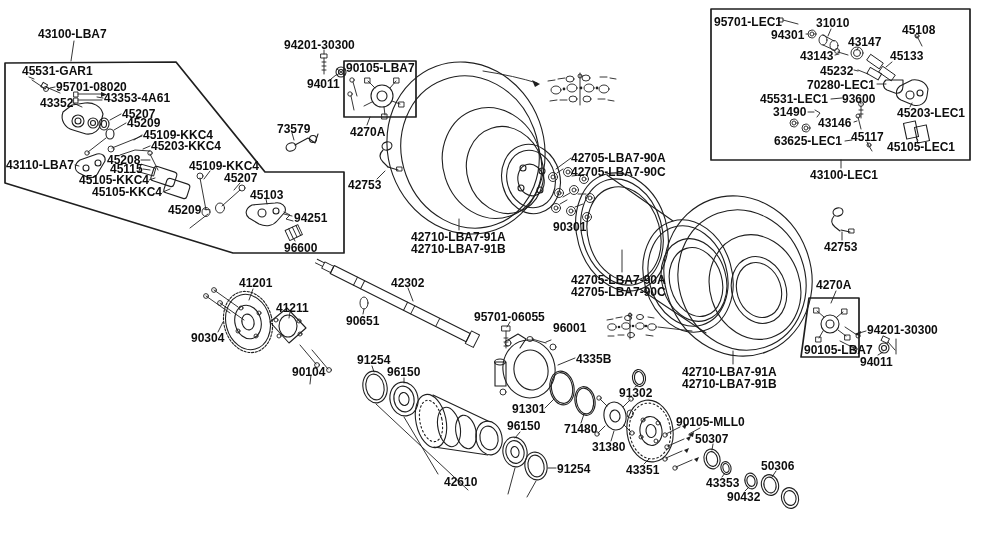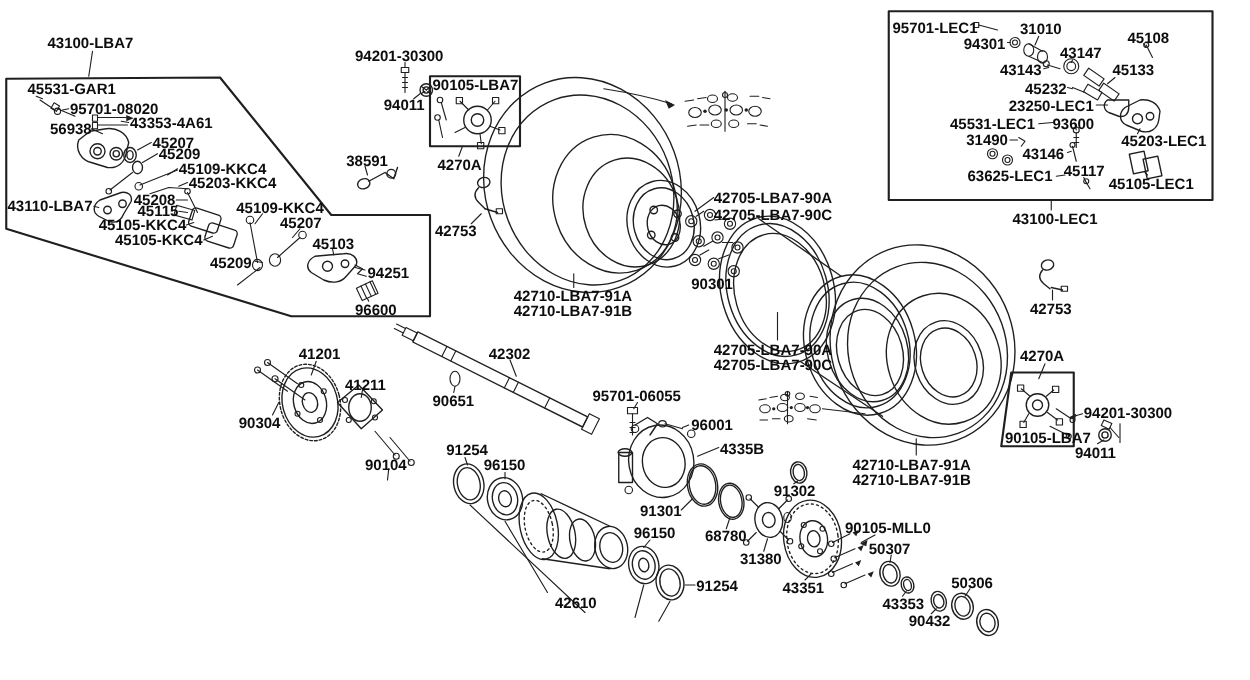--- a/index.html
+++ b/index.html
@@ -445,21 +445,21 @@
     <path class="ln thin" d="M854,122 L857,121"></path>
     <path class="ln thin" d="M867,142 L869,146"></path>
     <path class="ln thin" d="M845,141 L852,140"></path>
     <path class="ln thin" d="M918,140 L916,138"></path>
   </g>
 </svg>
 
 <div class="lbl" style="left:38px;top:28px">43100-LBA7</div>
 <div class="lbl" style="left:22px;top:65px">45531-GAR1</div>
 <div class="lbl" style="left:56px;top:81px">95701-08020</div>
-<div class="lbl" style="left:40px;top:97px">56938</div>
+<div class="lbl" style="left:40px;top:97px">43352</div>
 <div class="lbl" style="left:104px;top:92px">43353-4A61</div>
 <div class="lbl" style="left:122px;top:108px">45207</div>
 <div class="lbl" style="left:127px;top:117px">45209</div>
 <div class="lbl" style="left:143px;top:129px">45109-KKC4</div>
 <div class="lbl" style="left:151px;top:140px">45203-KKC4</div>
 <div class="lbl" style="left:107px;top:154px">45208</div>
 <div class="lbl" style="left:6px;top:159px">43110-LBA7</div>
 <div class="lbl" style="left:110px;top:163px">45115</div>
 <div class="lbl" style="left:189px;top:160px">45109-KKC4</div>
 <div class="lbl" style="left:79px;top:174px">45105-KKC4</div>
@@ -467,42 +467,42 @@
 <div class="lbl" style="left:224px;top:172px">45207</div>
 <div class="lbl" style="left:168px;top:204px">45209</div>
 <div class="lbl" style="left:250px;top:189px">45103</div>
 <div class="lbl" style="left:294px;top:212px">94251</div>
 <div class="lbl" style="left:284px;top:242px">96600</div>
 
 <div class="lbl" style="left:284px;top:39px">94201-30300</div>
 <div class="lbl" style="left:307px;top:78px">94011</div>
 <div class="lbl" style="left:346px;top:62px">90105-LBA7</div>
 <div class="lbl" style="left:350px;top:126px">4270A</div>
-<div class="lbl" style="left:277px;top:123px">38591</div>
+<div class="lbl" style="left:277px;top:123px">73579</div>
 <div class="lbl" style="left:348px;top:179px">42753</div>
 
 <div class="lbl" style="left:571px;top:152px">42705-LBA7-90A</div>
 <div class="lbl" style="left:571px;top:166px">42705-LBA7-90C</div>
 <div class="lbl" style="left:553px;top:221px">90301</div>
 <div class="lbl" style="left:411px;top:231px">42710-LBA7-91A</div>
 <div class="lbl" style="left:411px;top:243px">42710-LBA7-91B</div>
 <div class="lbl" style="left:571px;top:274px">42705-LBA7-90A</div>
 <div class="lbl" style="left:571px;top:286px">42705-LBA7-90C</div>
 <div class="lbl" style="left:682px;top:366px">42710-LBA7-91A</div>
 <div class="lbl" style="left:682px;top:378px">42710-LBA7-91B</div>
 
 <div class="lbl" style="left:714px;top:16px">95701-LEC1</div>
 <div class="lbl" style="left:816px;top:17px">31010</div>
 <div class="lbl" style="left:771px;top:29px">94301</div>
 <div class="lbl" style="left:902px;top:24px">45108</div>
 <div class="lbl" style="left:848px;top:36px">43147</div>
 <div class="lbl" style="left:800px;top:50px">43143</div>
 <div class="lbl" style="left:890px;top:50px">45133</div>
 <div class="lbl" style="left:820px;top:65px">45232</div>
-<div class="lbl" style="left:807px;top:79px">23250-LEC1</div>
+<div class="lbl" style="left:807px;top:79px">70280-LEC1</div>
 <div class="lbl" style="left:760px;top:93px">45531-LEC1</div>
 <div class="lbl" style="left:842px;top:93px">93600</div>
 <div class="lbl" style="left:773px;top:106px">31490</div>
 <div class="lbl" style="left:897px;top:107px">45203-LEC1</div>
 <div class="lbl" style="left:818px;top:117px">43146</div>
 <div class="lbl" style="left:851px;top:131px">45117</div>
 <div class="lbl" style="left:774px;top:135px">63625-LEC1</div>
 <div class="lbl" style="left:887px;top:141px">45105-LEC1</div>
 <div class="lbl" style="left:810px;top:169px">43100-LEC1</div>
 
@@ -516,25 +516,25 @@
 <div class="lbl" style="left:276px;top:302px">41211</div>
 <div class="lbl" style="left:191px;top:332px">90304</div>
 <div class="lbl" style="left:346px;top:315px">90651</div>
 <div class="lbl" style="left:391px;top:277px">42302</div>
 <div class="lbl" style="left:292px;top:366px">90104</div>
 <div class="lbl" style="left:357px;top:354px">91254</div>
 <div class="lbl" style="left:387px;top:366px">96150</div>
 <div class="lbl" style="left:444px;top:476px">42610</div>
 
 <div class="lbl" style="left:474px;top:311px">95701-06055</div>
-<div class="lbl" style="left:553px;top:334px">96001</div>
+<div class="lbl" style="left:553px;top:322px">96001</div>
 <div class="lbl" style="left:576px;top:353px">4335B</div>
 <div class="lbl" style="left:512px;top:403px">91301</div>
 <div class="lbl" style="left:507px;top:420px">96150</div>
-<div class="lbl" style="left:564px;top:423px">68780</div>
+<div class="lbl" style="left:564px;top:423px">71480</div>
 <div class="lbl" style="left:619px;top:387px">91302</div>
 <div class="lbl" style="left:592px;top:441px">31380</div>
 <div class="lbl" style="left:557px;top:463px">91254</div>
 <div class="lbl" style="left:626px;top:464px">43351</div>
 <div class="lbl" style="left:676px;top:416px">90105-MLL0</div>
 <div class="lbl" style="left:695px;top:433px">50307</div>
 <div class="lbl" style="left:706px;top:477px">43353</div>
 <div class="lbl" style="left:727px;top:491px">90432</div>
 <div class="lbl" style="left:761px;top:460px">50306</div>
 

